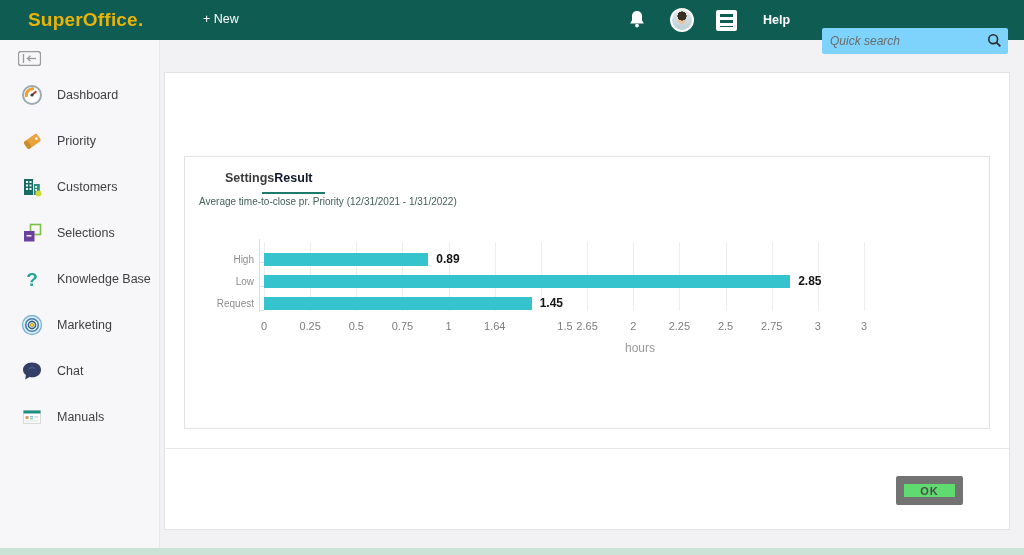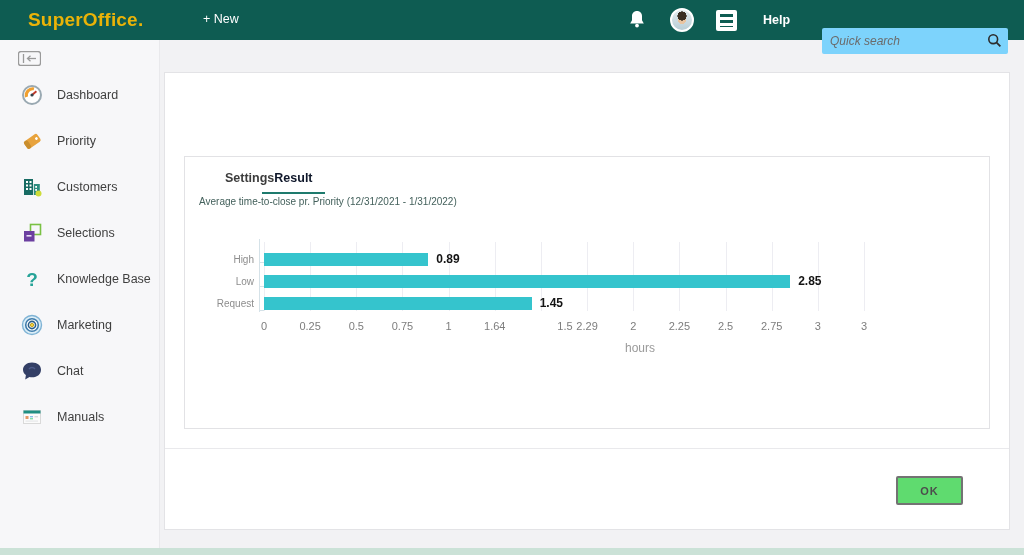--- a/index.html
+++ b/index.html
@@ -56,21 +56,21 @@
   .bar-row { position:relative; height:22px; }
   .bar { position:absolute; left:0; top:4px; height:13px; }
   .cat-label { position:absolute; right:calc(100% + 10px); top:4px; height:13px; line-height:13px; font-size:10px; color:#8d8d8d; white-space:nowrap; }
   .val { position:absolute; top:3px; height:15px; line-height:15px; font-size:12px; font-weight:bold; color:#141414; white-space:nowrap; }
 
   .ticks { position:absolute; left:79px; top:163px; width:600px; height:14px; }
   .tick { position:absolute; transform:translateX(-50%); font-size:11px; color:#7d7d7d; white-space:nowrap; }
   .xlabel { position:absolute; left:380px; top:184px; width:150px; text-align:center; font-size:12px; color:#9a9a9a; }
 
   .card-footer { position:absolute; left:0; top:375px; width:100%; height:82px; border-top:1px solid #e9e9ec; }
-  .ok-btn { position:absolute; left:731px; top:27px; width:67px; height:29px; background:#5fdb6f; border:2px solid #737373; border-radius:2px;
+  .ok-btn { position:absolute; left:731px; top:27px; width:67px; height:29px; background:#5fdb6f; border:8px solid #737373; border-radius:2px;
             font-family:inherit; font-size:11px; font-weight:bold; letter-spacing:1px; color:#4c4c4c; cursor:pointer; }
 
   .bottom-strip { position:absolute; left:0; bottom:0; width:1024px; height:7px; background:#cbe2d7; }
 </style>
 </head>
 <body>
 
 <div class="app">
 
   <header class="topbar">
@@ -256,21 +256,21 @@
           </div>
         </div>
       <div class="ticks">
           <div class="tick" style="left: 0%;">0</div>
           <div class="tick" style="left: 7.69231%;">0.25</div>
           <div class="tick" style="left: 15.3846%;">0.5</div>
           <div class="tick" style="left: 23.0769%;">0.75</div>
           <div class="tick" style="left: 30.7692%;">1</div>
           <div class="tick" style="left: 38.4615%;">1.64</div>
           <div class="tick" style="left: 46.1538%; margin-left: 24px;">1.5</div>
-          <div class="tick" style="left: 53.8462%;">2.29</div>
+          <div class="tick" style="left: 53.8462%;">2.65</div>
           <div class="tick" style="left: 61.5385%;">2</div>
           <div class="tick" style="left: 69.2308%;">2.25</div>
           <div class="tick" style="left: 76.9231%;">2.5</div>
           <div class="tick" style="left: 84.6154%;">2.75</div>
           <div class="tick" style="left: 92.3077%;">3</div>
           <div class="tick" style="left: 100%;">3</div>
         </div>
       <div class="xlabel">hours</div>
     </div>
 

